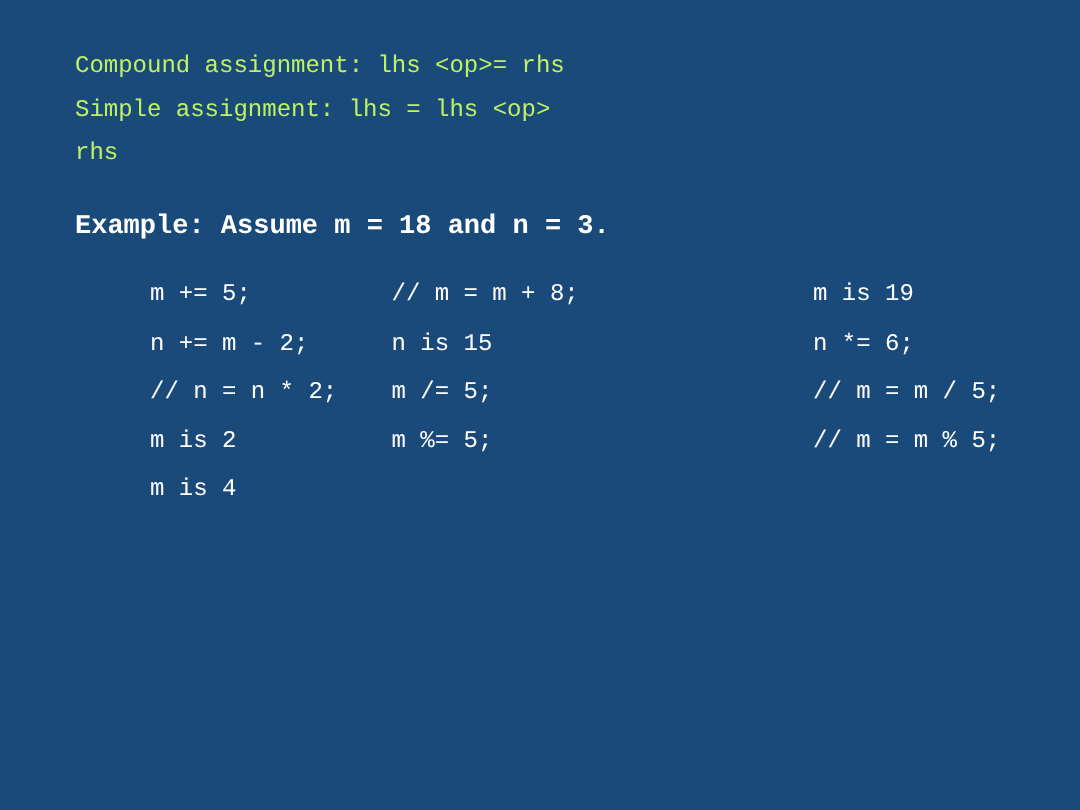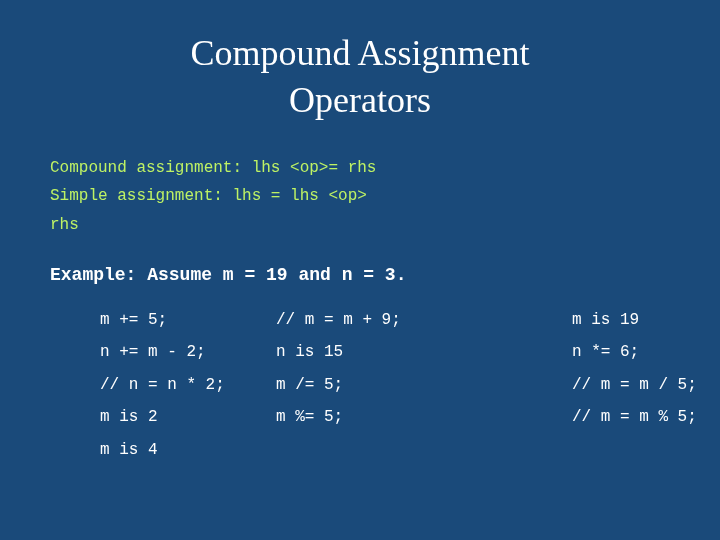--- a/index.html
+++ b/index.html
@@ -50,55 +50,51 @@
     .example-header {
       font-size: 18px;
       font-weight: bold;
       color: #ffffff;
       margin-top: 5px;
     }
 
     .code-table {
       display: grid;
       grid-template-columns: 160px 280px 180px;
-      gap: 2px 16px;
+      gap: 2px 1px;
       font-size: 16px;
       line-height: 1.9;
       margin-left: 50px;
     }
 
     .code-cell {
       color: #ffffff;
       white-space: pre;
     }
   </style>
 </head>
 <body>
 
 <div class="slide">
 
-  <h1 class="title">
-    <span>Compound Assignment</span><br>
-    <span>Operators</span>
-  </h1>
 
   <div class="definitions">
     <span class="line">Compound assignment:     lhs &lt;op&gt;= rhs</span>
     <span class="line">
       Simple assignment:           lhs = lhs &lt;op&gt;
     </span>
     <span class="line">rhs</span>
   </div>
 
-  <div class="example-header">Example:  Assume m = 19 and n = 3.</div>
+  <div class="example-header">Example:  Assume m = 18 and n = 3.</div>
 
   <div class="code-table">
 
     <div class="code-cell">m += 5;</div>
-    <div class="code-cell">// m = m + 9;</div>
+    <div class="code-cell">// m = m + 8;</div>
     <div class="code-cell">m is 19</div>
 
     <div class="code-cell">n += m - 2;</div>
     <div class="code-cell">n is 15</div>
 
     <div class="code-cell">n *= 6;</div>
     <div class="code-cell">// n = n * 2;</div>
 
     <div class="code-cell">m /= 5;</div>
     <div class="code-cell">// m = m / 5;</div>

